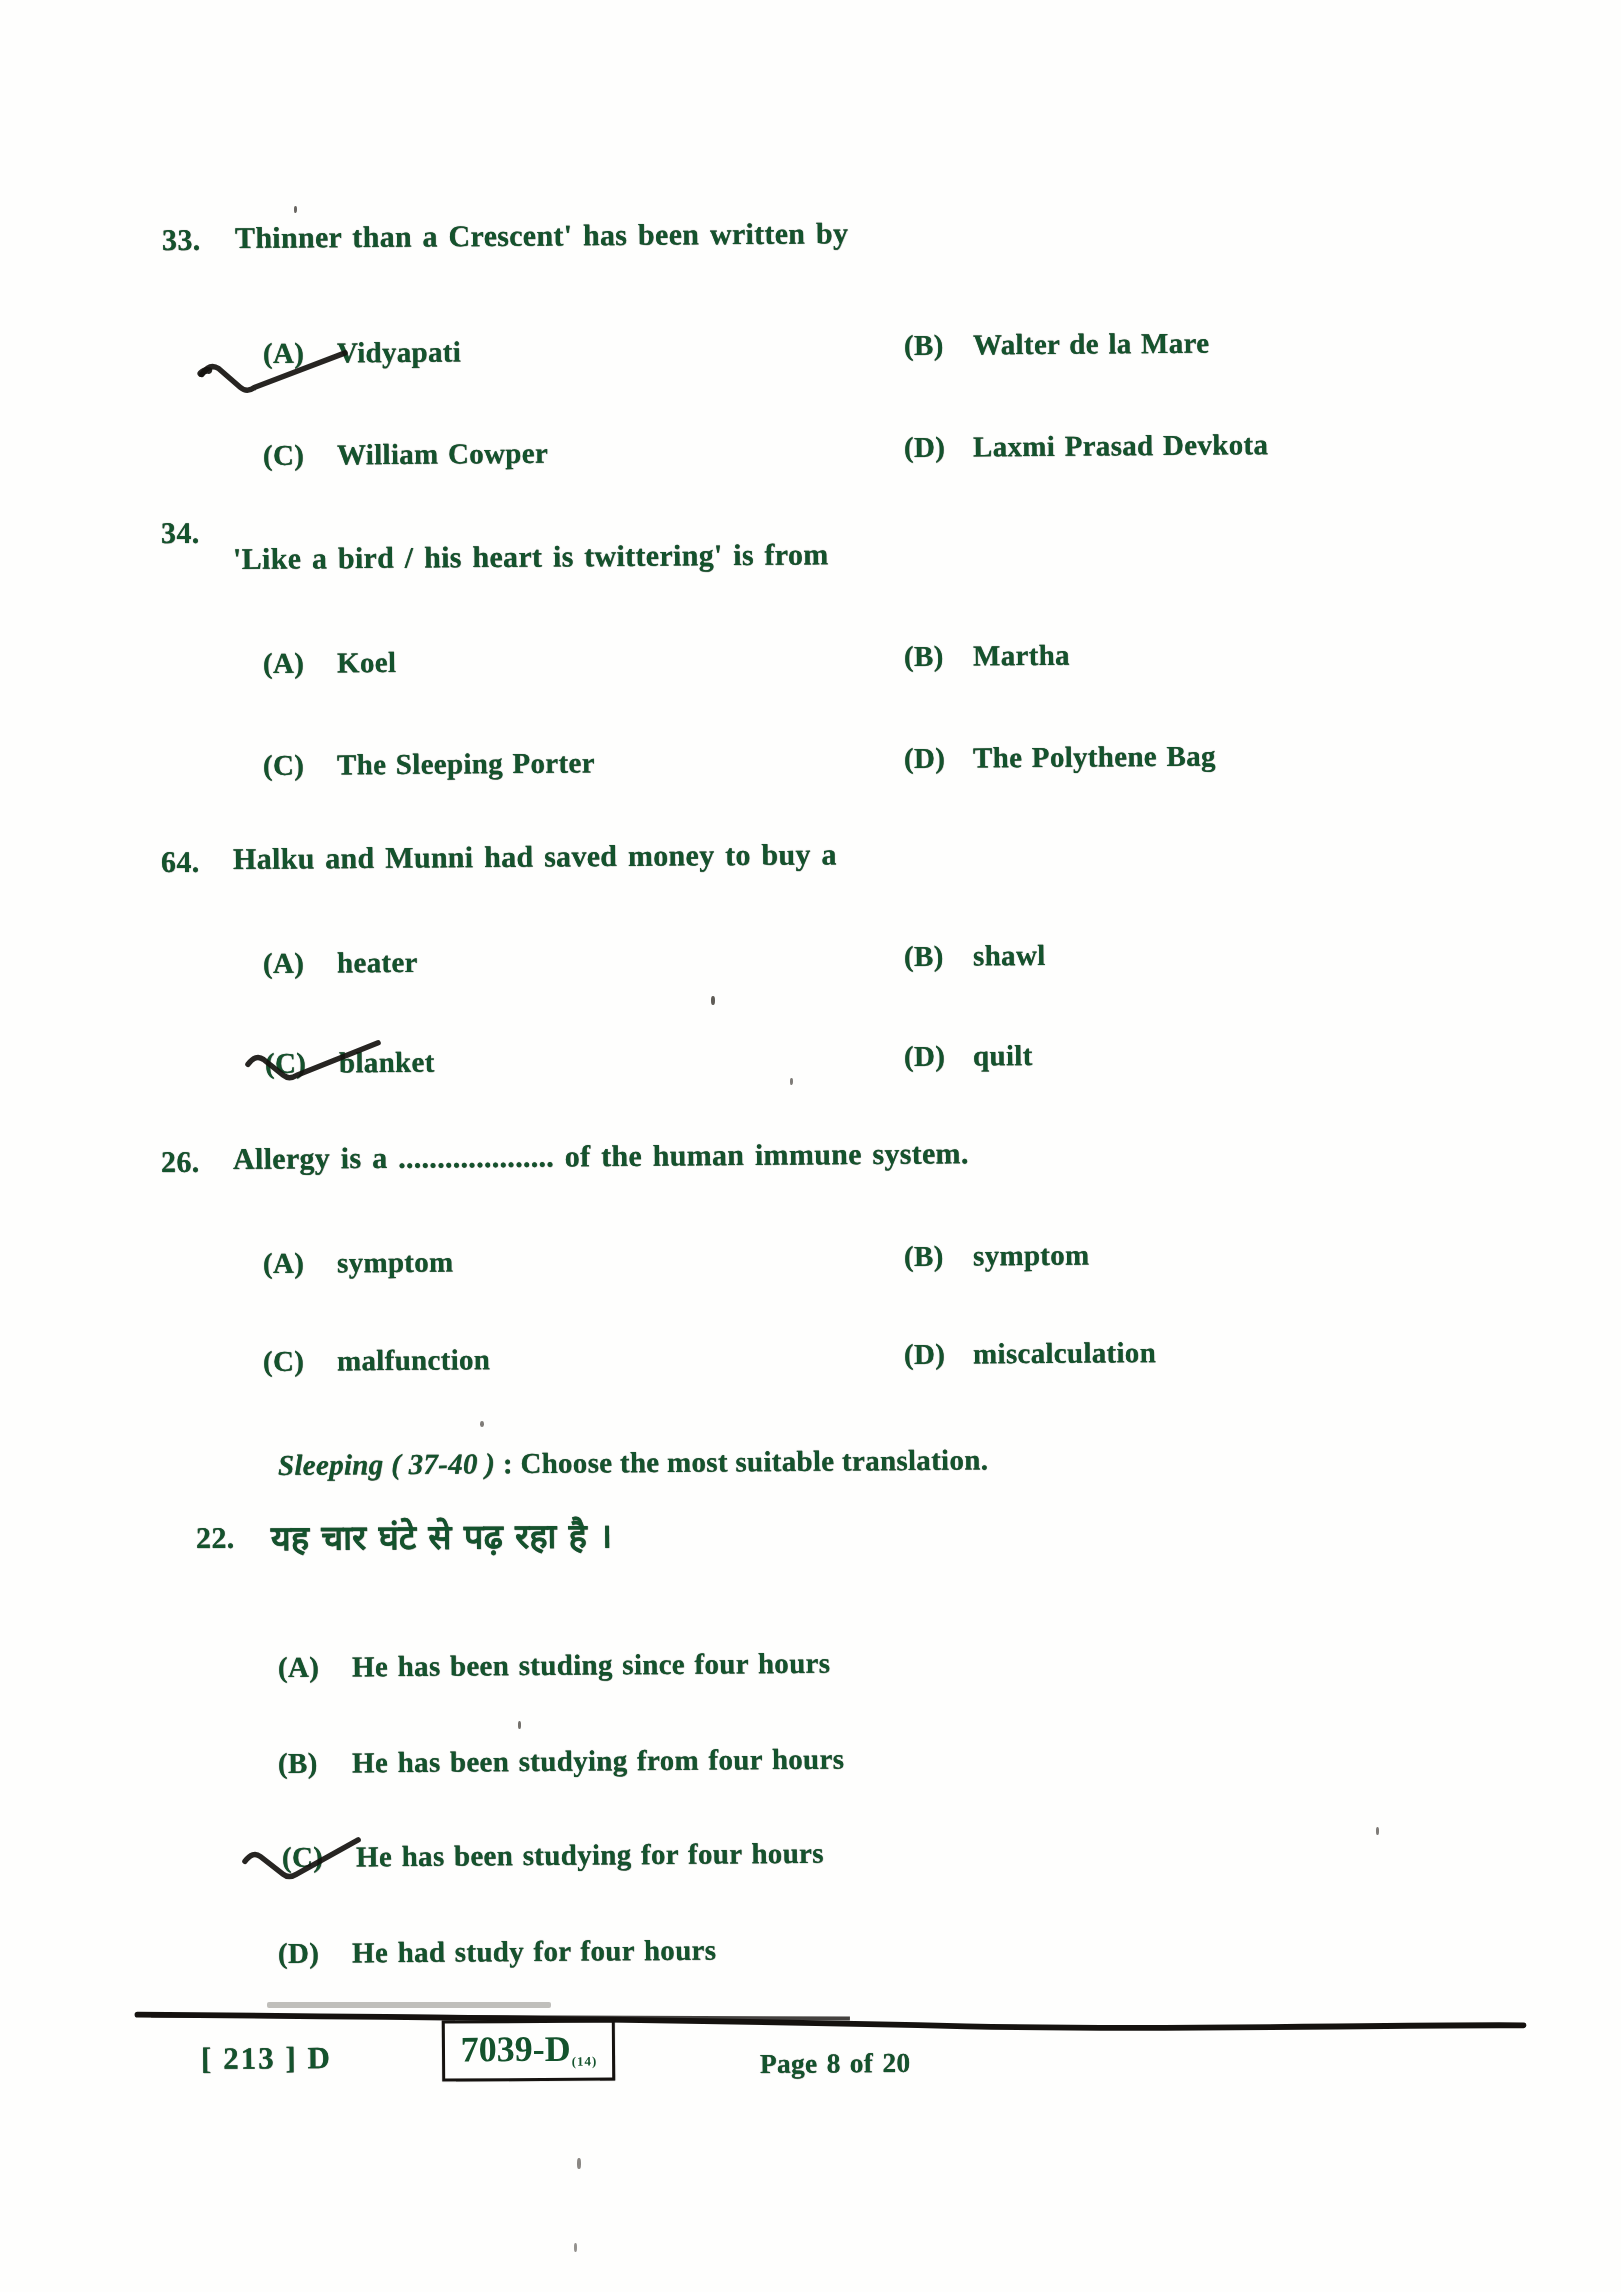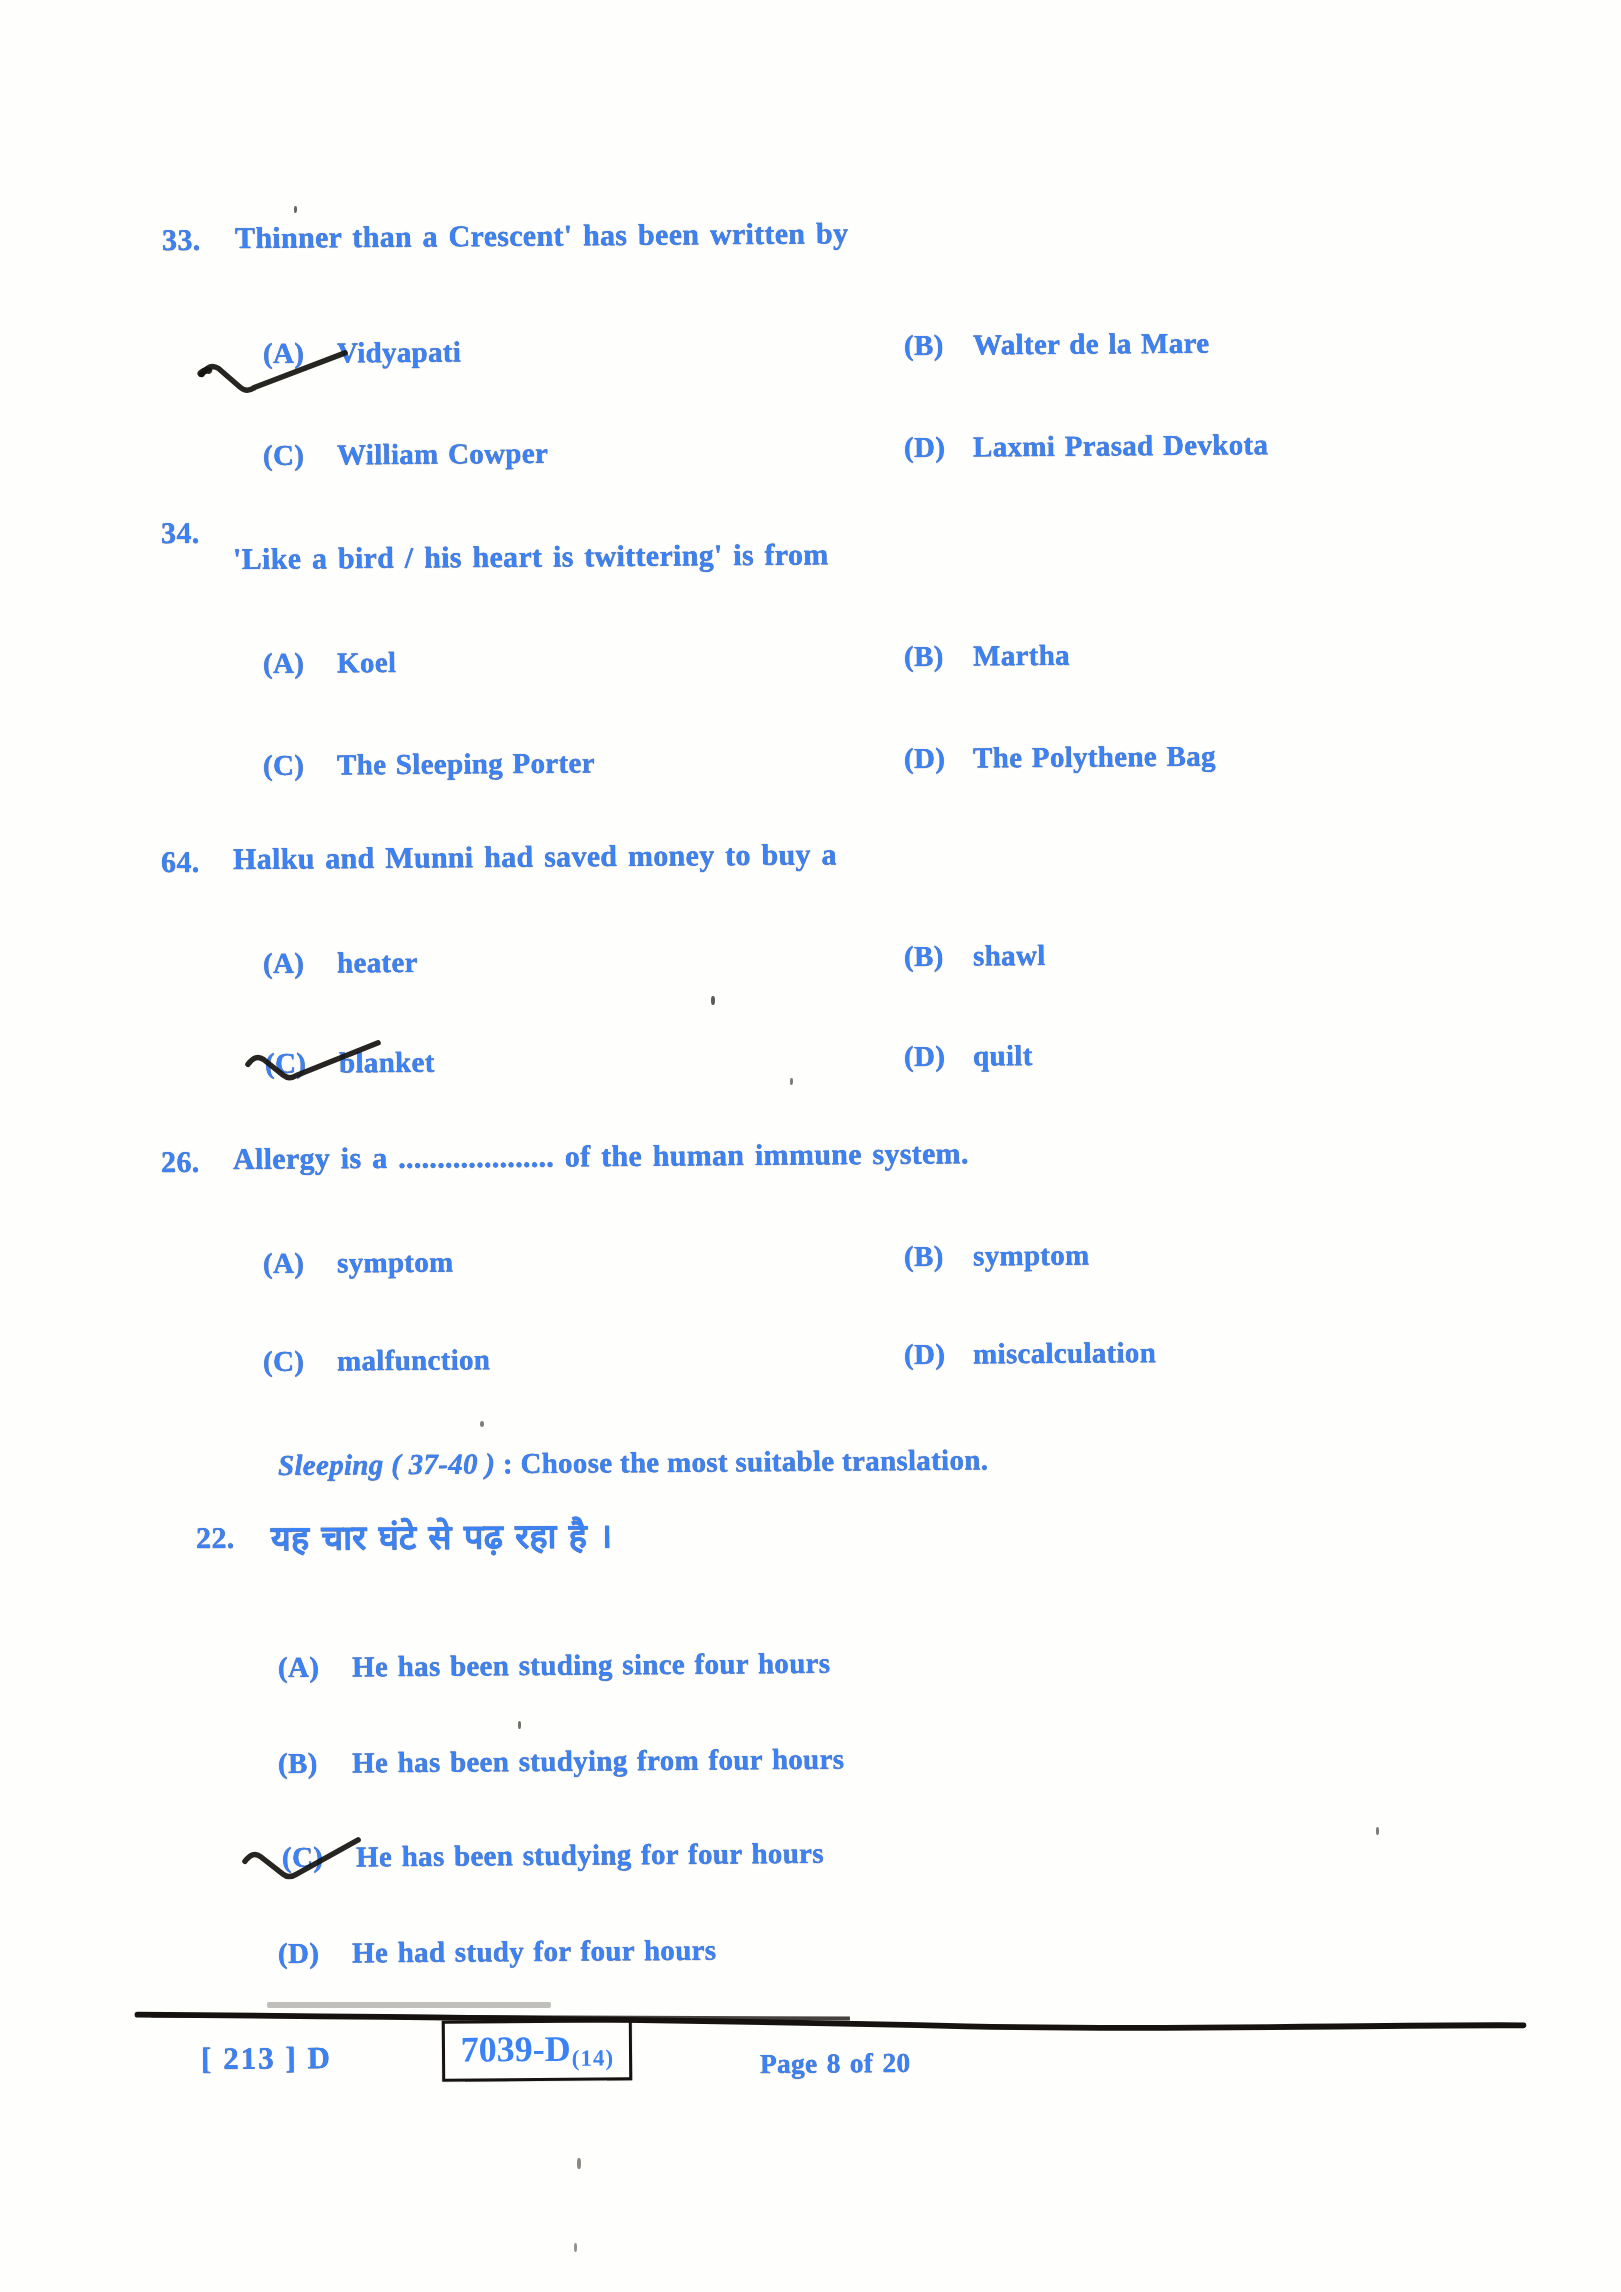--- a/index.html
+++ b/index.html
@@ -3,21 +3,21 @@
 <meta charset="utf-8">
 <style>
   html,body{margin:0;padding:0;background:#e8e8e8;}
   .page{
     position:relative;
     width:1621px;height:2293px;
     margin:0 auto;
     background:#fefefd;
     overflow:hidden;
     font-family:"Liberation Serif","DejaVu Serif",serif;
-    color:#3b82f6;
+    color:#14532d;
   }
   .ln{
     position:absolute;
     white-space:nowrap;
     font-weight:700;
     letter-spacing:0.3px;
     transform:rotate(-.45deg);
     transform-origin:left center;
     text-shadow:0 0 0.8px rgba(25,20,15,.65), 0.4px 0.4px 0 rgba(25,20,15,.25);
   }
@@ -34,21 +34,21 @@
   .footer-rule{position:absolute;left:125px;top:2003px;}
   .ft-left{font-size:31px;letter-spacing:2px;}
   .ft-box{
     position:absolute;left:442px;top:2020px;
     border:3.9px solid #15120f;
     padding:4.9px 15.7px 7.8px 15.7px;
     font-size:36px;font-weight:700;
     transform:rotate(-.4deg);
     box-shadow:0 0 1px rgba(0,0,0,.6);
   }
-  .ft-box .sub{font-size:23px;letter-spacing:1px;position:relative;top:4.9px;left:1px;}
+  .ft-box .sub{font-size:13px;letter-spacing:1px;position:relative;top:4.9px;left:1px;}
   .ft-page{font-size:27.4px;word-spacing:2px;}
   .speck{position:absolute;background:#2a251f;border-radius:45%;}
   .smear{position:absolute;background:#8d8a85;opacity:.55;border-radius:2px;}
 </style>
 </head>
 <body>
 
 <div class="page">
 
   <div class="ln qnum" style="left:162px;top:223px">33.</div>

